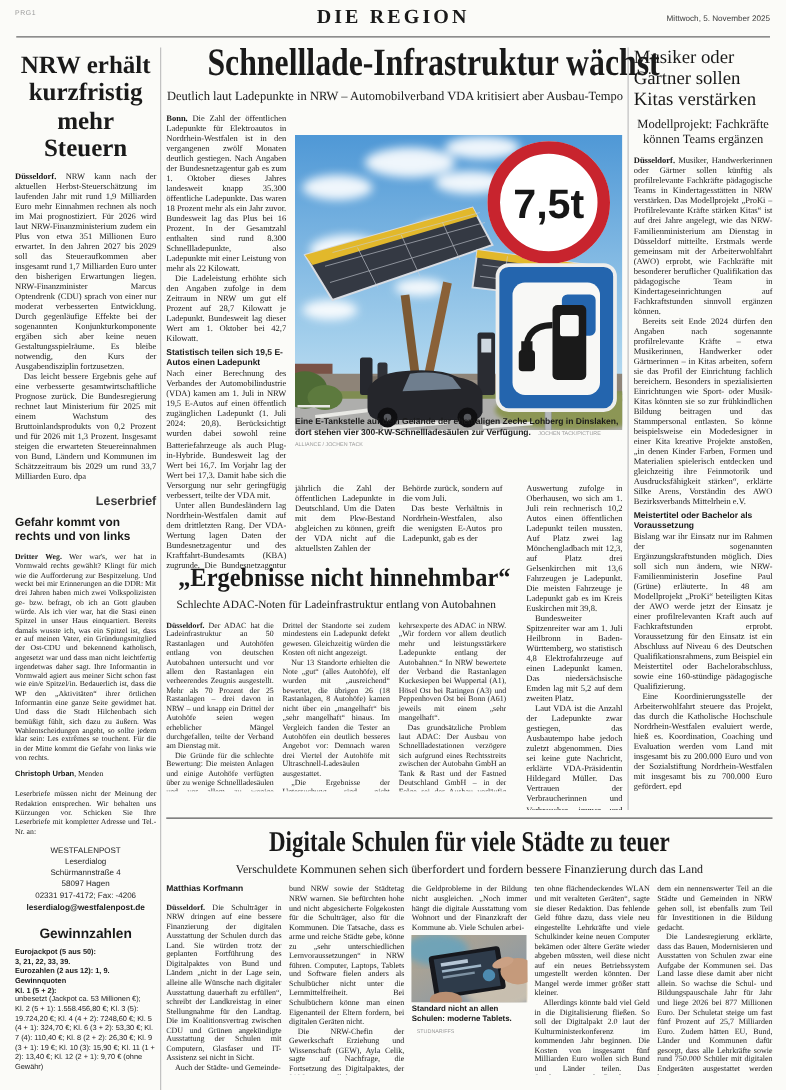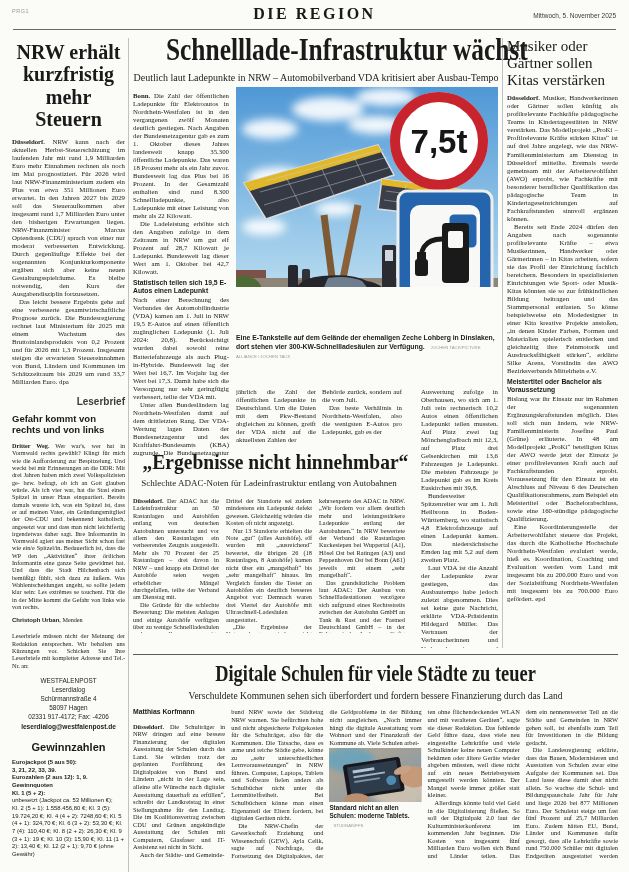--- a/index.html
+++ b/index.html
@@ -33,21 +33,21 @@
   .lb-addr{margin-top:8px;text-align:center;font:6.4px/1.4 "Liberation Sans",sans-serif;color:#222}
   .lb-addr .em{font-weight:bold;font-size:6.6px}
   .gw-head{font:bold 11px/1 "Liberation Sans",sans-serif;text-align:center;margin:11px 0 6px}
   .gw{font:5.9px/1.3 "Liberation Sans",sans-serif;text-align:left}
   .gw .b{font-weight:bold}
   
   .m-head{left:133px;top:34px;width:366px;text-align:center;font-weight:bold;font-size:31px;line-height:1;
           transform:scaleX(.82);transform-origin:center;white-space:nowrap}
   .m-sub{left:133px;top:72px;width:366px;text-align:center;font-size:10px;line-height:1.1}
   .c1{left:133px;top:92px;width:96px;height:364px;overflow:hidden}
-  .photo{left:236px;top:87px;width:262px;height:200px;overflow:hidden}
+  .photo{left:236px;top:108px;width:262px;height:236px;overflow:hidden}
   .cap{left:236px;top:334px;width:262px;font:bold 6.8px/1.3 "Liberation Sans",sans-serif;text-align:left}
   .credit{font:4.3px "Liberation Sans",sans-serif;color:#9a9a9a;font-weight:normal;margin-left:4px}
   .c2{left:236px;top:388px;width:80px;height:62px;overflow:hidden}
   .c3{left:322px;top:388px;width:80px;height:62px;overflow:hidden}
   .c4{left:421px;top:388px;width:77px;height:260px;overflow:hidden}
   
   .adac{left:133px;top:452px;width:272px;height:198px}
   .adac-head{text-align:center;font-weight:bold;font-size:21px;line-height:1;transform:scaleX(.93);
              transform-origin:center;white-space:nowrap}
   .adac-sub{text-align:center;font-size:9px;margin-top:6px;line-height:1.1}
@@ -275,20 +275,21 @@
       </div>
       <div class="bt">
         <p>kehrsexperte des ADAC in NRW. „Wir fordern vor allem deutlich mehr und leistungsstärkere Ladepunkte entlang der Autobahnen.“ In NRW bewertete der Verband die Rastanlagen Kuckesiepen bei Wuppertal (A1), Hösel Ost bei Ratingen (A3) und Peppenhoven Ost bei Bonn (A61) jeweils mit einem „sehr mangelhaft“.</p>
         <p class="ind">Das grundsätzliche Problem laut ADAC: Der Ausbau von Schnellladestationen verzögere sich aufgrund eines Rechtsstreits zwischen der Autobahn GmbH an Tank &amp; Rast und der Fastned Deutschland GmbH – in der Folge sei der Ausbau vorläufig eingefroren worden.</p>
       </div>
     </div>
   </div>
 
   <div class="abs kcol">
     <div class="k-head">Musiker oder Gärtner sollen Kitas verstärken</div>
+    <div class="k-sub">Modellprojekt: Fachkräfte können Teams ergänzen</div>
     <div class="bt">
       <p><span class="lead">Düsseldorf.</span><span> Musiker, Handwerkerinnen oder Gärtner sollen künftig als profilrelevante Fachkräfte pädagogische Teams in Kindertagesstätten in NRW verstärken. Das Modellprojekt „ProKi – Profilrelevante Kräfte stärken Kitas“ ist auf drei Jahre angelegt, wie das NRW-Familienministerium am Dienstag in Düsseldorf mitteilte. Erstmals werde gemeinsam mit der Arbeiterwohlfahrt (AWO) erprobt, wie Fachkräfte mit besonderer beruflicher Qualifikation das pädagogische Team in Kindertageseinrichtungen auf Fachkraftstunden sinnvoll ergänzen können.</span></p>
       <p class="ind">Bereits seit Ende 2024 dürfen den Angaben nach sogenannte profilrelevante Kräfte – etwa Musikerinnen, Handwerker oder Gärtnerinnen – in Kitas arbeiten, sofern sie das Profil der Einrichtung fachlich bereichern. Besonders in spezialisierten Einrichtungen wie Sport- oder Musik-Kitas könnten sie so zur frühkindlichen Bildung beitragen und das Stammpersonal entlasten. So könne beispielsweise ein Modedesigner in einer Kita kreative Projekte anstoßen, „in denen Kinder Farben, Formen und Materialien spielerisch entdecken und gleichzeitig ihre Feinmotorik und Ausdrucksfähigkeit stärken“, erklärte Silke Arens, Vorständin des AWO Bezirksverbands Mittelrhein e.V.</p>
       <div class="subhead">Meistertitel oder Bachelor als Voraussetzung</div>
       <p>Bislang war ihr Einsatz nur im Rahmen der sogenannten Ergänzungskraftstunden möglich. Dies soll sich nun ändern, wie NRW-Familienministerin Josefine Paul (Grüne) erläuterte. In 48 am Modellprojekt „ProKi“ beteiligten Kitas der AWO werde jetzt der Einsatz je einer profilrelevanten Kraft auch auf Fachkraftstunden erprobt. Voraussetzung für den Einsatz ist ein Abschluss auf Niveau 6 des Deutschen Qualifikationsrahmens, zum Beispiel ein Meistertitel oder Bachelorabschluss, sowie eine 160-stündige pädagogische Qualifizierung.</p>
       <p class="ind">Eine Koordinierungsstelle der Arbeiterwohlfahrt steuere das Projekt, das durch die Katholische Hochschule Nordrhein-Westfalen evaluiert werde, hieß es. Koordination, Coaching und Evaluation werden vom Land mit insgesamt bis zu 200.000 Euro und von der Sozialstiftung Nordrhein-Westfalen mit insgesamt bis zu 700.000 Euro gefördert. epd</p>
     </div>
   </div>
 
   <div class="abs bottom">

